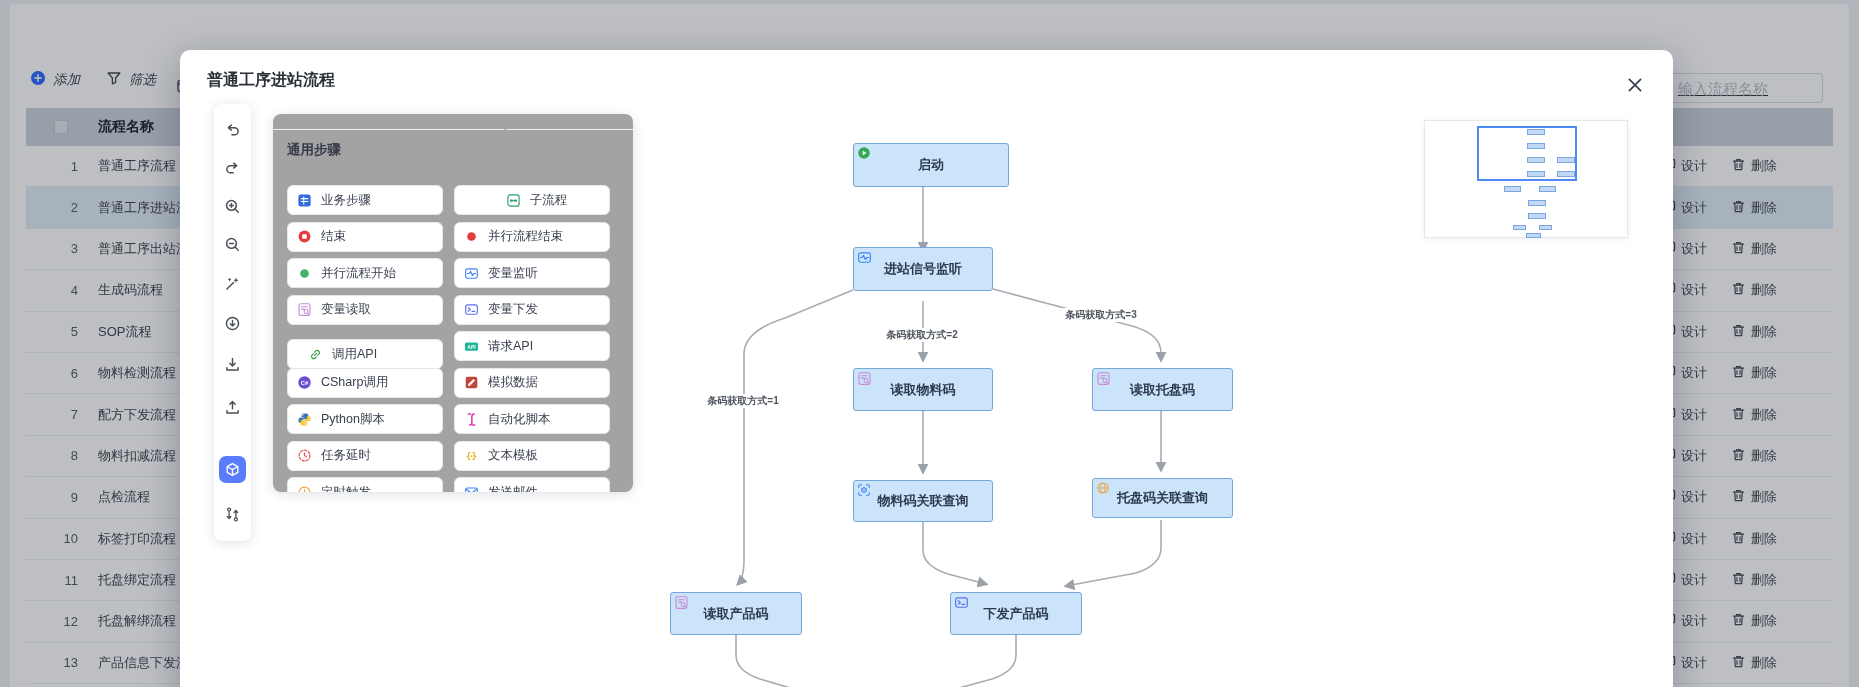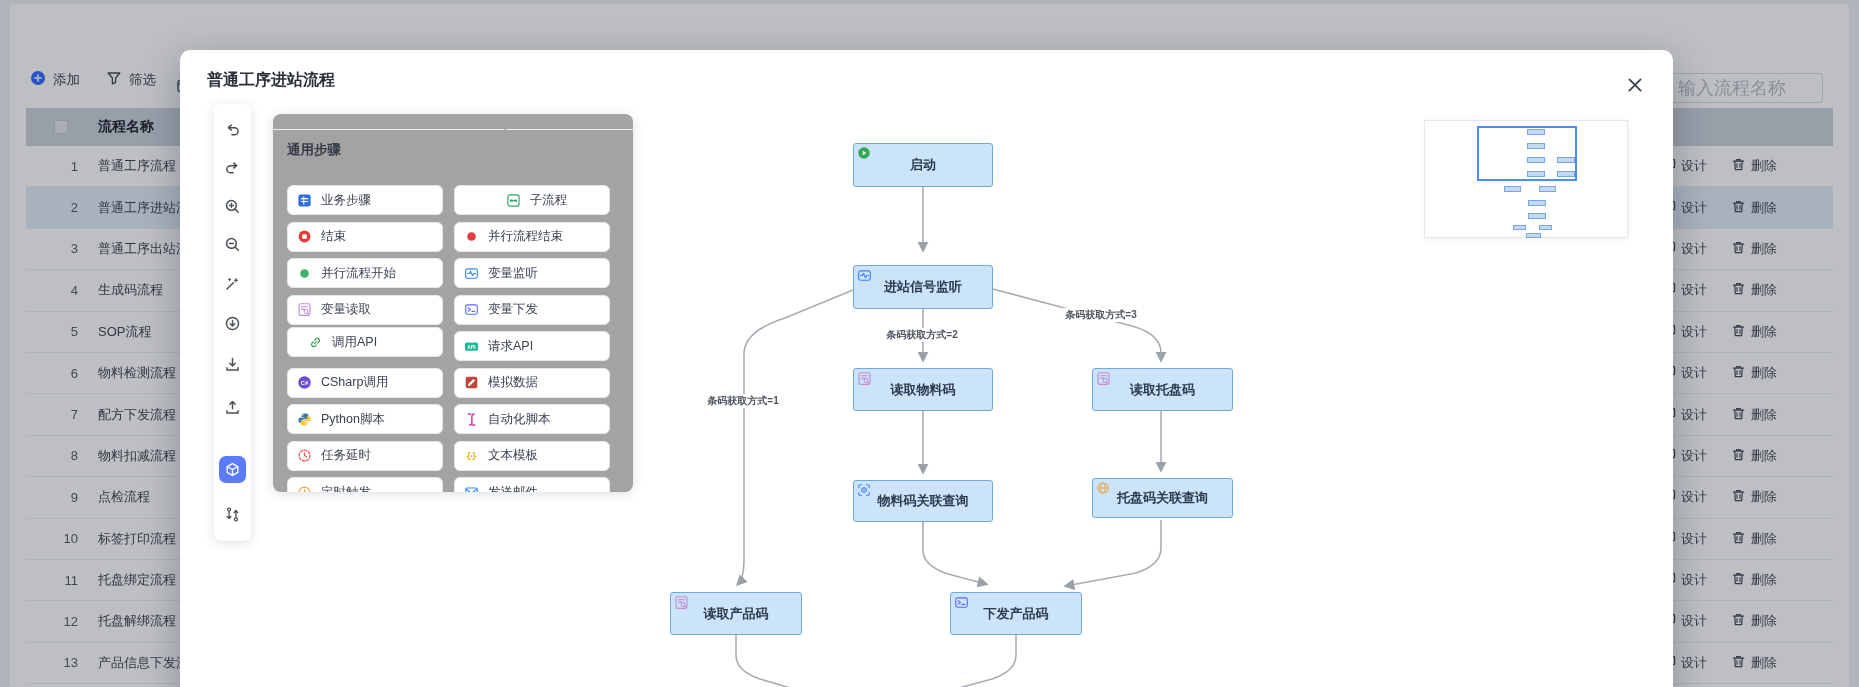--- a/index.html
+++ b/index.html
@@ -4,24 +4,24 @@
 <style>
   * { margin:0; padding:0; box-sizing:border-box; }
   html,body { width:1859px; height:687px; overflow:hidden; background:#eef0f4;
     font-family:"Liberation Sans","DejaVu Sans",sans-serif; }
 
   
   .page { position:absolute; inset:0; z-index:0; }
   .card { position:absolute; left:10px; top:4px; width:1839px; height:683px; background:#fff; border-radius:4px 4px 0 0; }
   .topbar { position:absolute; left:0; top:0; right:0; height:44px; border-bottom:1px solid #e9ebee; }
   .page-title { position:absolute; left:20px; top:13px; font-size:15px; font-weight:700; color:#23272f; }
-  .pg-toolbar { position:absolute; left:20px; top:66px; display:flex; align-items:center; gap:26px; }
+  .pg-toolbar { position:absolute; left:20px; top:66px; display:flex; align-items:center; gap:26px;font-style:italic; }
   .pg-btn { display:flex; align-items:center; gap:7px; font-size:13.5px; color:#3b4250; cursor:pointer; }
   .search-input { position:absolute; left:1657px; top:69px; width:156px; height:30px; border:1px solid #d7dbe0; border-radius:4px;
-    font-size:18px; padding:0 10px; color:#333; background:#fff; }
+    font-size:15px; padding:0 10px; color:#333; background:#fff;text-decoration:underline; }
   .search-input::placeholder { color:#b9bfc7; }
 
   .tbl { position:absolute; left:16px; top:104px; width:1807px; }
   .thead { display:flex; align-items:center; height:38px; background:#ccd3dc; font-size:14px; font-weight:600; color:#20252e; }
   .trow { display:flex; align-items:center; height:41.4px; background:#fff; border-bottom:1px solid #ebeef1; font-size:13px; color:#3f4550; }
   .trow.selected { background:#e2eef7; }
   .c-num { width:64px; text-align:right; padding-right:12px; color:#565c65; flex:none; }
   .c-name { width:300px; padding-left:8px; white-space:nowrap; overflow:hidden; flex:none; }
   .c-fill { flex:1; }
   .c-actions { width:176px; flex:none; display:flex; align-items:center; gap:24px; padding-left:4px; }
@@ -464,21 +464,21 @@
         <div class="step-item" style="left: 181px; top: 180.5px;">
           <span style="display:flex">
             <svg width="15" height="15" viewBox="0 0 16 16" xmlns="http://www.w3.org/2000/svg">
               <rect x="1.8" y="3" width="12.4" height="10" rx="2" stroke="#5b6cf0" stroke-width="1.2" stroke-linecap="round" stroke-linejoin="round" fill="none"></rect>
               <path d="M4.5 6.2 6.8 8 4.5 9.8" stroke="#5b6cf0" stroke-width="1.2" stroke-linecap="round" stroke-linejoin="round" fill="none"></path>
               <path d="M8.5 10h3" stroke="#5b6cf0" stroke-width="1.2" stroke-linecap="round" stroke-linejoin="round" fill="none"></path>
             </svg>
           </span>
           <span>变量下发</span>
         </div>
-        <div class="step-item" style="left: 14px; top: 213px; padding-left: 20px;">
+        <div class="step-item" style="left: 14px; top: 225px; padding-left: 20px;">
           <span style="display:flex">
             <svg width="15" height="15" viewBox="0 0 16 16" xmlns="http://www.w3.org/2000/svg">
               <path d="M7 9l2-2" stroke="#2ea043" stroke-width="1.2" stroke-linecap="round" stroke-linejoin="round" fill="none"></path>
               <path d="M5.6 7.4 4.2 8.8a2.3 2.3 0 0 0 3.2 3.2l1.4-1.4M10.4 8.6l1.4-1.4a2.3 2.3 0 0 0-3.2-3.2L7.2 5.4" stroke="#2ea043" stroke-width="1.2" stroke-linecap="round" stroke-linejoin="round" fill="none"></path>
             </svg>
           </span>
           <span>调用API</span>
         </div>
         <div class="step-item" style="left: 181px; top: 217px;">
           <span style="display:flex">
@@ -577,28 +577,28 @@
       <path d="M813 239 L952 276 Q981 284 981 303 V310" fill="none" stroke="#a8adb5" stroke-width="1.6" marker-end="url(#arr)"></path>
       <path d="M673 240 L605 268 Q564 281 564 304 V510 Q564 528 558 534" fill="none" stroke="#a8adb5" stroke-width="1.6" marker-end="url(#arr)"></path>
       <path d="M743 361 V422" fill="none" stroke="#a8adb5" stroke-width="1.6" marker-end="url(#arr)"></path>
       <path d="M981 361 V420" fill="none" stroke="#a8adb5" stroke-width="1.6" marker-end="url(#arr)"></path>
       <path d="M743 472 V500 Q743 516 768 524 L806 534" fill="none" stroke="#a8adb5" stroke-width="1.6" marker-end="url(#arr)"></path>
       <path d="M981 470 V498 Q981 515 956 523 L886 536" fill="none" stroke="#a8adb5" stroke-width="1.6" marker-end="url(#arr)"></path>
       <path d="M556 585 V605 Q556 621 580 629 L624 642" fill="none" stroke="#a8adb5" stroke-width="1.6"></path>
       <path d="M836 585 V605 Q836 621 812 629 L764 642" fill="none" stroke="#a8adb5" stroke-width="1.6"></path>
     </svg>
   <div id="flow-nodes">
-      <div class="node" style="left: 673px; top: 93px; width: 140px; height: 44px;">
+      <div class="node" style="left: 673px; top: 93px; width: 156px; height: 44px;">
         <span class="nicon"><svg width="14" height="14" viewBox="0 0 16 16" xmlns="http://www.w3.org/2000/svg">
             <circle cx="8" cy="8" r="6.6" fill="#34a853"></circle>
             <path d="M6.5 5.3v5.4L10.9 8z" fill="#fff"></path>
           </svg></span>
         <span>启动</span>
       </div>
-      <div class="node" style="left: 673px; top: 215px; width: 140px; height: 44px;">
+      <div class="node" style="left: 673px; top: 197px; width: 140px; height: 44px;">
         <span class="nicon"><svg width="15" height="15" viewBox="0 0 16 16" xmlns="http://www.w3.org/2000/svg">
             <rect x="1.8" y="3" width="12.4" height="10" rx="2" stroke="#3b82f6" stroke-width="1.2" stroke-linecap="round" stroke-linejoin="round" fill="none"></rect>
             <path d="M3.8 8h1.7L7 5.8 9 10.2 10.5 8h1.8" stroke="#3b82f6" stroke-width="1.2" stroke-linecap="round" stroke-linejoin="round" fill="none"></path>
           </svg></span>
         <span>进站信号监听</span>
       </div>
       <div class="node" style="left: 673px; top: 318px; width: 140px; height: 43px;">
         <span class="nicon"><svg width="15" height="15" viewBox="0 0 16 16" xmlns="http://www.w3.org/2000/svg">
             <rect x="2.2" y="1.8" width="11.6" height="12.4" rx="1.6" stroke="#c58bd6" stroke-width="1.2" stroke-linecap="round" stroke-linejoin="round" fill="none"></rect>
             <path d="M4.8 5h6.4M4.8 7.6h3.2" stroke="#c58bd6" stroke-width="1.1" stroke-linecap="round" stroke-linejoin="round" fill="none"></path>

